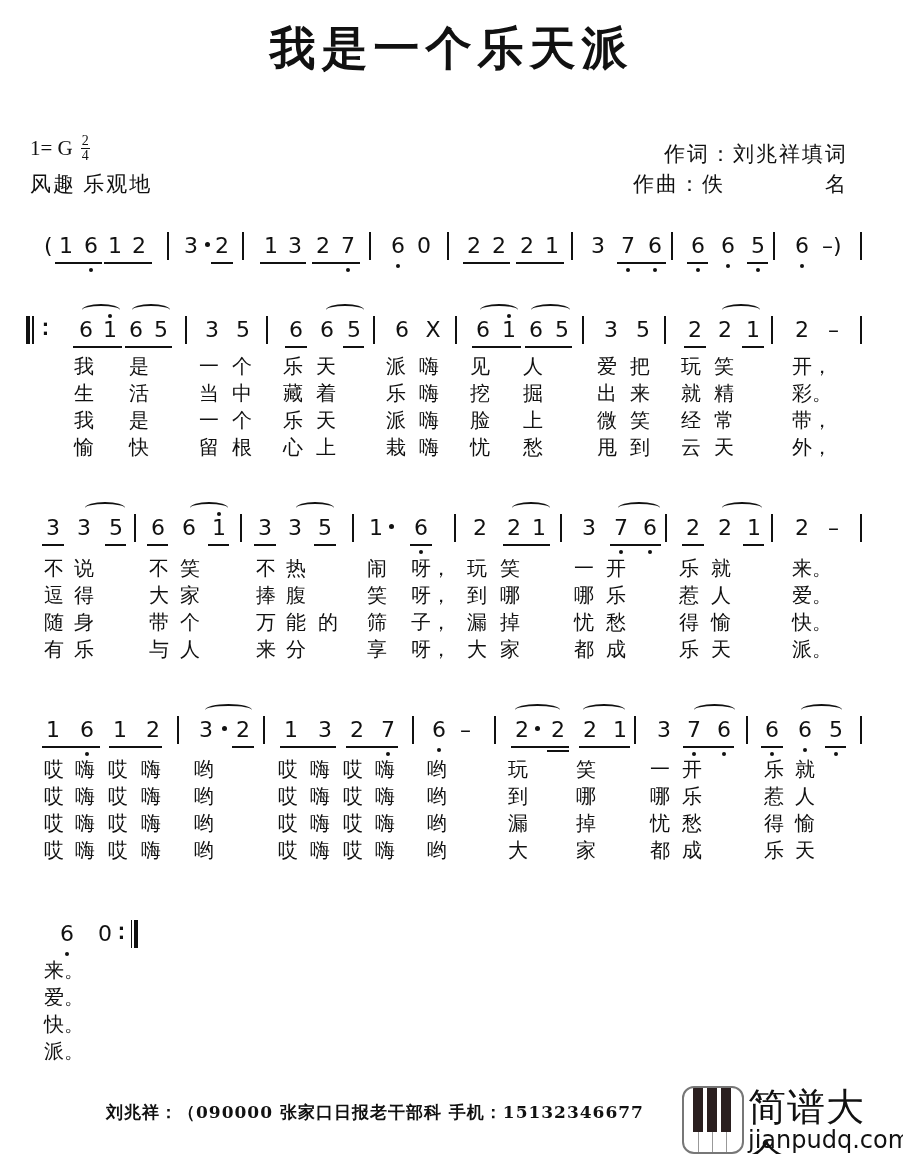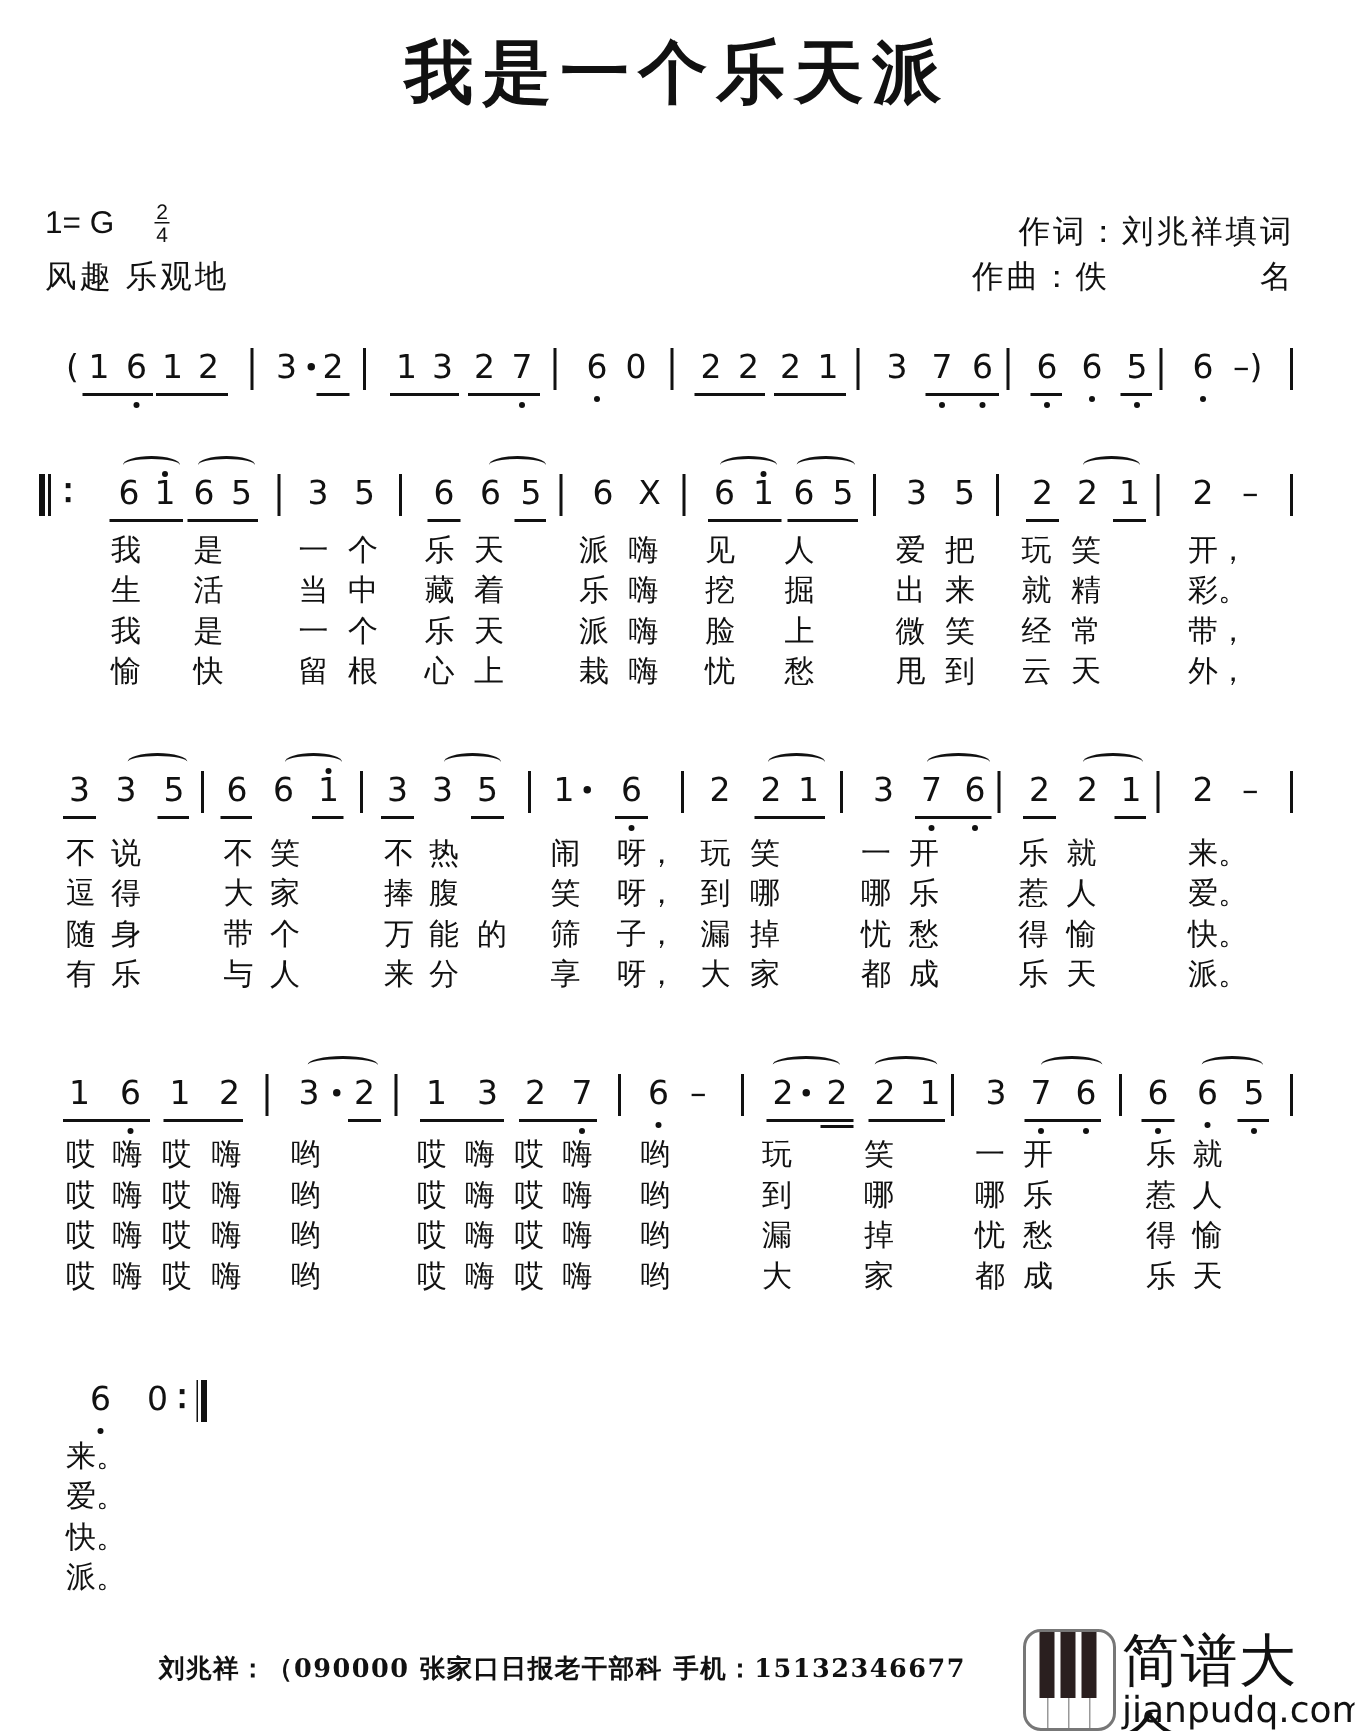--- a/index.html
+++ b/index.html
@@ -1,24 +1,24 @@
 <!DOCTYPE html>
 <html><head>
 <meta charset="utf-8">
 <style>
   html, body { margin:0; padding:0; background:#ffffff; }
   body { width:903px; height:1154px; position:relative; overflow:hidden; color:#111; font-family:"DejaVu Sans", sans-serif; }
   .title { position:absolute; top:18px; left:0; width:903px; text-align:center; font-family:"DejaVu Serif", serif; font-size:46px; font-weight:bold; letter-spacing:6px; }
-  .meta { position:absolute; font-size:21px; font-family:Liberation Sans, sans-serif;gap:19px; }
+  .meta { position:absolute; font-size:21px; font-family:Liberation Serif, serif; }
   .key { left:30px; top:134px; display:flex; align-items:center; }
   .frac { display:inline-flex; flex-direction:column; align-items:center; font-size:14px; line-height:14px; margin-left:8px; }
   .frac .num { border-bottom:1px solid #111; padding:0 1px; }
   .tempo { left:30px; top:170px; letter-spacing:2px; }
-  .lyricist { right:40px; top:140px; letter-spacing:2px; }
-  .composer { right:40px; top:170px; letter-spacing:2px; width:215px; }
+  .lyricist { right:55px; top:140px; letter-spacing:2px; }
+  .composer { right:55px; top:170px; letter-spacing:2px; width:215px; }
   .composer .name-end { position:absolute; right:0; }
 
   .row { position:absolute; left:0; width:903px; height:40px; }
   .bar { position:absolute; top:4px; width:2px; height:28px; background:#111; }
   .bar.repeat-start { width:14px; background:none; }
   .bar.repeat-start::before { content:""; position:absolute; left:0; top:0; width:4px; height:28px; background:#111; }
   .bar.repeat-start::after { content:""; position:absolute; left:6px; top:0; width:1.5px; height:28px; background:#111; }
   .bar.repeat-end { width:14px; background:none; }
   .bar.repeat-end::before { content:""; position:absolute; right:0; top:0; width:4px; height:28px; background:#111; }
   .bar.repeat-end::after { content:""; position:absolute; right:6px; top:0; width:1.5px; height:28px; background:#111; }

